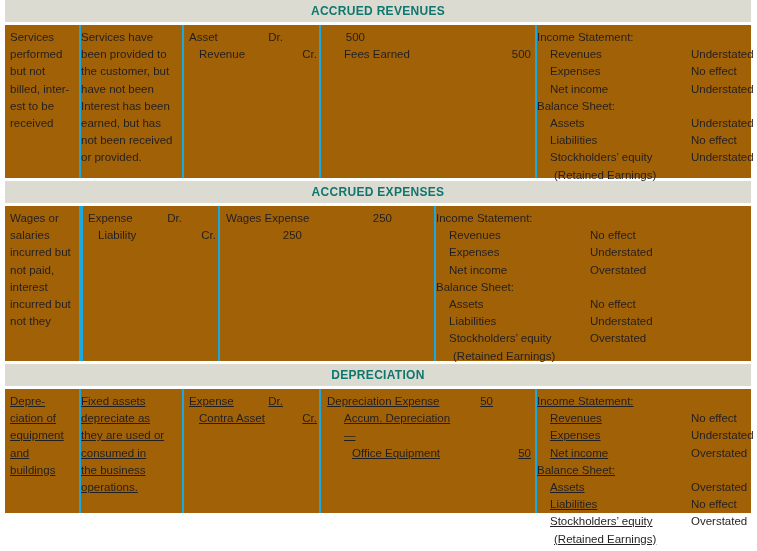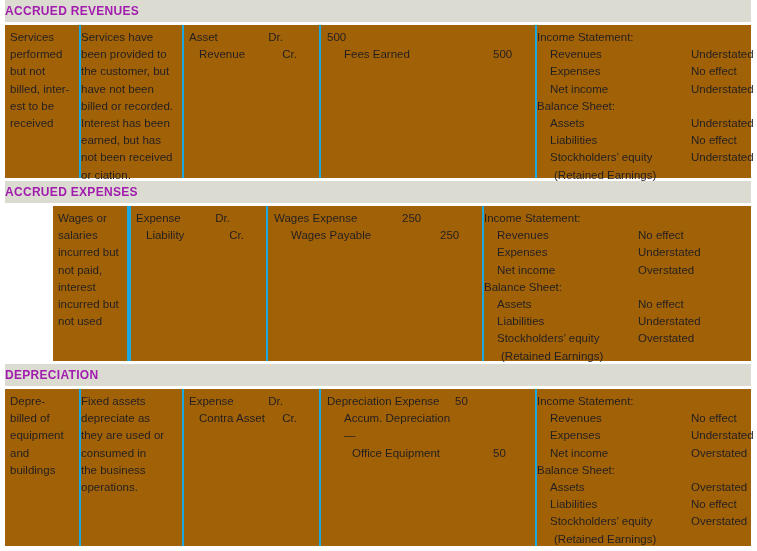--- a/index.html
+++ b/index.html
@@ -7,46 +7,46 @@
     width:757px;height:551px;overflow:hidden;position:relative;
     font-family:"Liberation Sans",sans-serif;
     -webkit-font-smoothing:antialiased;
   }
   #table-root{
     position:absolute;left:5px;top:0;width:746px;
   }
   .section{margin-bottom:3px;}
   .band{
     height:22px;line-height:22px;background:#dcdbd1;
-    text-align:left;font-weight:bold;font-size:12px;
-    letter-spacing:.3px;color:#a21caf;
+    text-align:center;font-weight:bold;font-size:12px;
+    letter-spacing:.3px;color:#0f766e;
   }
   .body{
     margin-top:3px;background:#a16207;display:flex;flex-direction:row;
     color:#231f20;font-size:11.5px;line-height:17.2px;
   }
   .sec0 .body{height:153px;}
-  .sec1 .body{height:155px;margin-left:48px;}
-  .sec2 .body{height:157px;}
+  .sec1 .body{height:155px;}
+  .sec2 .body{height:124px;text-decoration:underline;}
   .divider{width:2px;background:#1ba7e0;flex:0 0 auto;}
   .col{box-sizing:border-box;flex:0 0 auto;padding-top:4px;}
   .col-type{width:74px;padding-left:5px;padding-right:2px;}
   .col-desc{width:101px;padding-left:0;padding-right:2px;}
   .col-acct{width:135px;padding-left:5px;}
   .col-journal{width:214px;padding-left:6px;padding-right:4px;}
   .col-effects{width:214px;}
   .acct-line{display:flex;justify-content:space-between;}
   .acct-line.l0{padding-right:36px;}
-  .acct-line.l1{padding-right:22px;}
+  .acct-line.l1{padding-right:2px;}
   .acct-line .nm.ind1{padding-left:10px;}
   .j-line{display:flex;}
   .j-line .acct{flex:1 1 auto;}
   .j-line .acct.ind1{padding-left:17px;}
   .j-line .acct.ind2{padding-left:25px;}
-  .j-line .amt{flex:0 0 38px;width:38px;}
+  .j-line .amt{flex:0 0 38px;width:38px;text-align:right;}
   .e-line{position:relative;}
   .e-line .lbl.ind1{padding-left:13px;}
   .e-line .lbl.ind2{padding-left:17px;}
   .e-line .val{position:absolute;left:154px;top:0;}
 </style>
 </head>
 <body>
 
 <div id="table-root">
     <div class="section sec0">
@@ -59,25 +59,24 @@
           <div class="tline">billed, inter-</div>
           <div class="tline">est to be</div>
           <div class="tline">received</div>
         </div>
         <div class="divider"></div>
         <div class="col col-desc">
           <div class="tline">Services have</div>
           <div class="tline">been provided to</div>
           <div class="tline">the customer, but</div>
           <div class="tline">have not been</div>
-          <div class="tline">billed or recorded.</div>
           <div class="tline">Interest has been</div>
           <div class="tline">earned, but has</div>
           <div class="tline">not been received</div>
-          <div class="tline">or ciation.</div>
+          <div class="tline">or provided.</div>
         </div>
         <div class="divider"></div>
         <div class="col col-acct">
           <div class="acct-line l0">
             <span class="nm ind0">Asset</span>
             <span class="side">Dr.</span>
           </div>
           <div class="acct-line l1">
             <span class="nm ind1">Revenue</span>
             <span class="side">Cr.</span>
@@ -112,21 +111,21 @@
     <div class="section sec1">
       <div class="band">ACCRUED EXPENSES</div>
       <div class="body">
         <div class="col col-type">
           <div class="tline">Wages or</div>
           <div class="tline">salaries</div>
           <div class="tline">incurred but</div>
           <div class="tline">not paid,</div>
           <div class="tline">interest</div>
           <div class="tline">incurred but</div>
-          <div class="tline">not used</div>
+          <div class="tline">not they</div>
         </div>
         <div class="divider"></div>
         <div class="divider"></div>
         <div class="col col-acct">
           <div class="acct-line l0">
             <span class="nm ind0">Expense</span>
             <span class="side">Dr.</span>
           </div>
           <div class="acct-line l1">
             <span class="nm ind1">Liability</span>
@@ -134,21 +133,20 @@
           </div>
         </div>
         <div class="divider"></div>
         <div class="col col-journal">
           <div class="j-line">
             <span class="acct ind0">Wages Expense</span>
             <span class="amt">250</span>
             <span class="amt"></span>
           </div>
           <div class="j-line">
-            <span class="acct ind1">Wages Payable</span>
             <span class="amt"></span>
             <span class="amt">250</span>
           </div>
         </div>
         <div class="divider"></div>
         <div class="col col-effects">
           <div class="e-line"><span class="lbl ind0">Income Statement:</span></div>
           <div class="e-line"><span class="lbl ind1">Revenues</span><span class="val">No effect</span></div>
           <div class="e-line"><span class="lbl ind1">Expenses</span><span class="val">Understated</span></div>
           <div class="e-line"><span class="lbl ind1">Net income</span><span class="val">Overstated</span></div>
@@ -158,21 +156,21 @@
           <div class="e-line"><span class="lbl ind1">Stockholders’ equity</span><span class="val">Overstated</span></div>
           <div class="e-line"><span class="lbl ind2">(Retained Earnings)</span></div>
         </div>
       </div>
     </div>
     <div class="section sec2">
       <div class="band">DEPRECIATION</div>
       <div class="body">
         <div class="col col-type">
           <div class="tline">Depre-</div>
-          <div class="tline">billed of</div>
+          <div class="tline">ciation of</div>
           <div class="tline">equipment</div>
           <div class="tline">and</div>
           <div class="tline">buildings</div>
         </div>
         <div class="divider"></div>
         <div class="col col-desc">
           <div class="tline">Fixed assets</div>
           <div class="tline">depreciate as</div>
           <div class="tline">they are used or</div>
           <div class="tline">consumed in</div>

